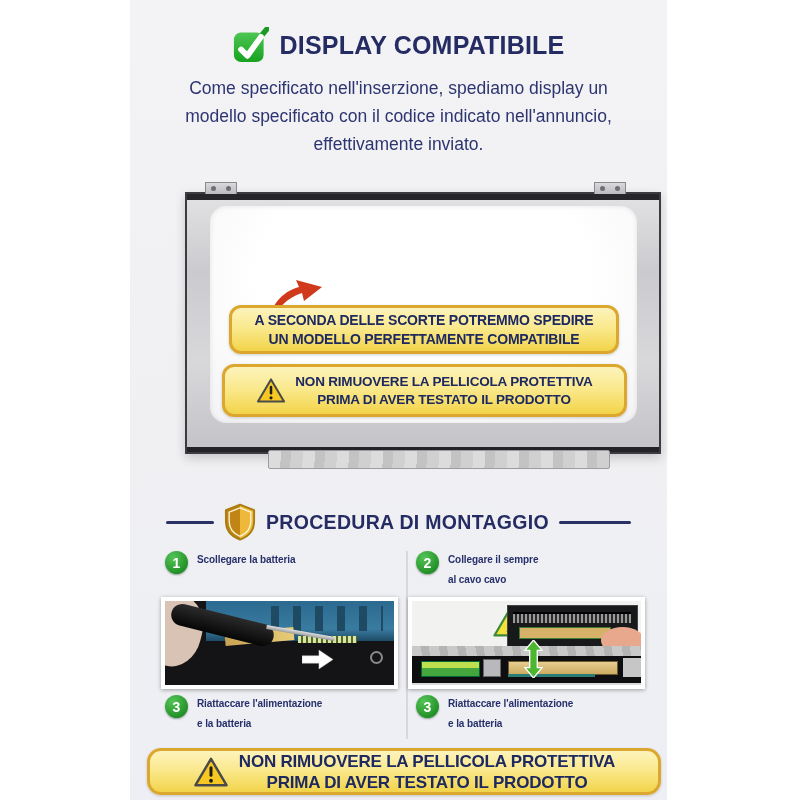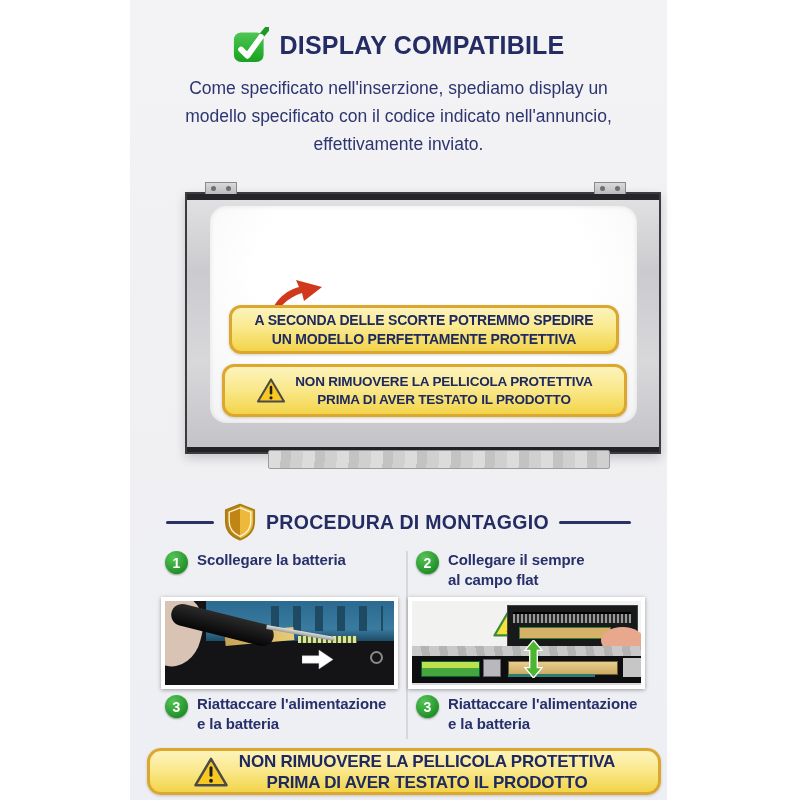--- a/index.html
+++ b/index.html
@@ -39,21 +39,21 @@
   
   .proc-header{position:absolute;top:503px;left:0;right:0;display:flex;align-items:center;justify-content:center;gap:10px;}
   .rule{height:3px;background:#2a3166;border-radius:2px;}
   .rule.l{width:48px}.rule.r{width:72px}
   .proc-title{font-size:19.5px;font-weight:bold;color:#242c63;letter-spacing:.3px;}
   .step{position:absolute;display:flex;gap:9px;align-items:flex-start;}
   .badge{flex:none;width:23px;height:23px;margin-top:1px;border-radius:50%;
     background:radial-gradient(circle at 35% 28%,#55c457,#1e8c24 78%);
     color:#fff;font-weight:bold;font-size:14px;display:flex;align-items:center;justify-content:center;
     box-shadow:0 1px 2px rgba(0,0,0,.35);}
-  .step-text{font-size:15px;font-weight:bold;color:#27306a;line-height:20px;letter-spacing:-.1px;white-space:nowrap;}
+  .step-text{font-size:10px;font-weight:bold;color:#27306a;line-height:20px;letter-spacing:-.1px;white-space:nowrap;}
   .step-1{left:35px;top:550px}.step-2{left:286px;top:550px}
   .step-3a{left:35px;top:694px}.step-3b{left:286px;top:694px}
   .vdivider{position:absolute;left:276px;top:551px;width:2px;height:188px;background:#d7d7dd;}
   
   .photo{position:absolute;top:597px;width:229px;height:84px;border:4px solid #ffffff;
     box-shadow:0 1px 4px rgba(0,0,0,.35);overflow:hidden;background:#ddd;}
   .photo1{left:31px}.photo2{left:278px}
   .photo1 .scene{position:absolute;inset:0;background:#141417;}
   .p1-board{position:absolute;left:18%;right:0;top:0;height:48%;
     background:linear-gradient(180deg,#2c6a90 0%,#3a7ba0 70%,#1d4b66 100%);}
@@ -123,21 +123,21 @@
   <div class="panel">
     <div class="bracket left"></div>
     <div class="bracket right"></div>
     <div class="panel-topstrip"></div>
     <div class="screen"></div>
     <svg class="red-arrow" width="66" height="46" viewBox="0 0 66 46">
       <path d="M6 45 C9 28 19 14 37 9 L34 2 L60 9 L42 23 L40 15 C25 20 14 30 12 45 Z" fill="#d0391b"></path>
     </svg>
     <div class="banner banner1">
       <div>A SECONDA DELLE SCORTE POTREMMO SPEDIRE</div>
-      <div>UN MODELLO PERFETTAMENTE PROTETTIVA</div>
+      <div>UN MODELLO PERFETTAMENTE COMPATIBILE</div>
     </div>
     <div class="banner banner2">
       <svg width="30" height="27" viewBox="0 0 38 34">
         <path d="M19 3 L35.5 31 H2.5 Z" fill="#f8c822" stroke="#4a4a4a" stroke-width="2.6" stroke-linejoin="round"></path>
         <rect x="17.4" y="11" width="3.2" height="11" rx="1.6" fill="#1d1d1d"></rect>
         <circle cx="19" cy="26.3" r="2" fill="#1d1d1d"></circle>
       </svg>
       <div>
         <div>NON RIMUOVERE LA PELLICOLA PROTETTIVA</div>
         <div>PRIMA DI AVER TESTATO IL PRODOTTO</div>
@@ -166,21 +166,21 @@
   <div class="step step-1">
     <div class="badge">1</div>
     <div class="step-text">
       <div>Scollegare la batteria</div>
     </div>
   </div>
   <div class="step step-2">
     <div class="badge">2</div>
     <div class="step-text">
       <div>Collegare il sempre</div>
-      <div>al campo flat</div>
+      <div>al cavo cavo</div>
     </div>
   </div>
   <div class="vdivider"></div>
 
   <div class="photo photo1">
     <div class="scene">
       <div class="p1-board"></div>
       <div class="p1-chips"></div>
       <div class="p1-gold"></div>
       <div class="p1-pins"></div>

